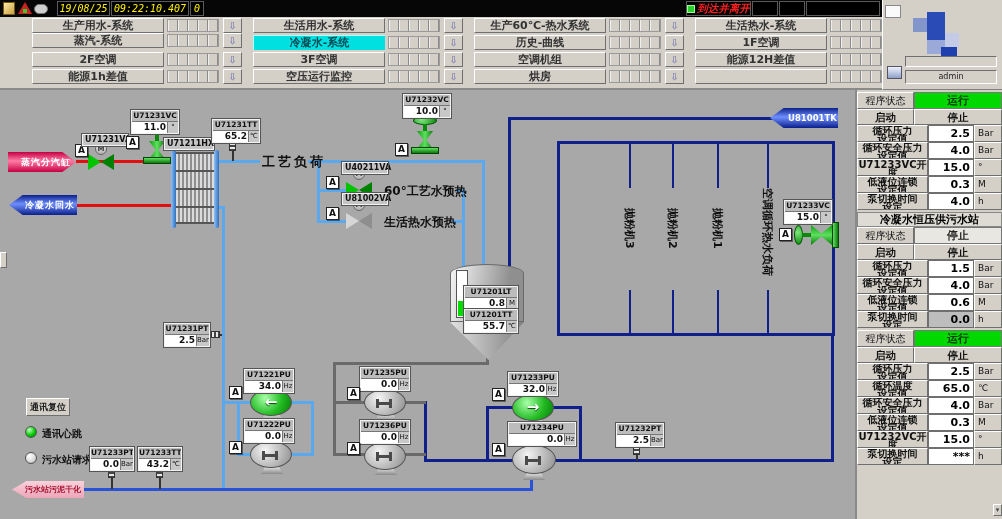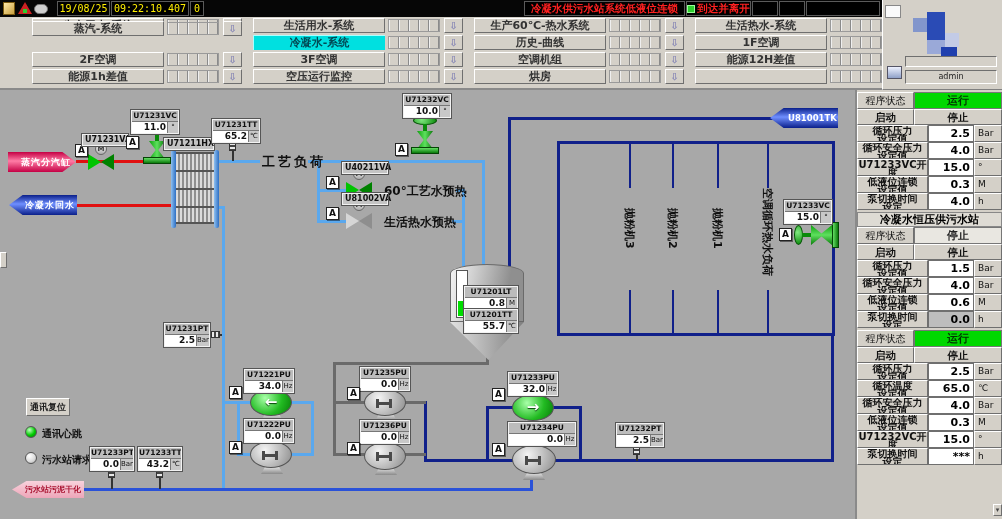--- a/index.html
+++ b/index.html
@@ -2,21 +2,21 @@
 <html><head>
 <meta charset="utf-8">
 <style>
   html,body{margin:0;padding:0;background:#666;}
   *{box-sizing:border-box;font-family:"DejaVu Sans",sans-serif;}
   .screen{position:relative;width:1002px;height:519px;background:#adadad;overflow:hidden;}
   .abs{position:absolute;}
   
   .topbar{position:absolute;left:0;top:0;width:885px;height:17px;background:#060606;}
   .tb-box{position:absolute;top:1px;height:15px;background:#000;border:1px solid #5a5a5a;color:#ffee00;
-          font-family:"DejaVu Sans Mono",monospace;font-size:10px;line-height:13px;text-align:center;}
+          font-family:"DejaVu Sans Mono",monospace;font-size:10px;line-height:13px;text-align:center;font-style:italic;}
   .alarm-text{color:#ff2020;font-weight:bold;font-size:10.5px;line-height:13px;font-family:"DejaVu Sans",sans-serif;}
   
   .raised{background:#d4d0c8;border-top:1px solid #ffffff;border-left:1px solid #ffffff;
           border-right:1px solid #6f6f6f;border-bottom:1px solid #6f6f6f;}
   .sunken{background:#d4d0c8;border-top:1px solid #6f6f6f;border-left:1px solid #6f6f6f;
           border-right:1px solid #ffffff;border-bottom:1px solid #ffffff;}
   
   .navarea{position:absolute;left:0;top:17px;width:885px;height:73px;background:#d4d0c8;border-bottom:2px solid #8a8a8a;}
   .nav-cell{position:absolute;width:221px;height:15px;margin-left:28px;}
   .nav-btn{position:absolute;left:4px;top:0;width:132px;height:15px;font-size:11px;line-height:13px;
@@ -138,23 +138,20 @@
 <div class="screen">
 
   <div class="topbar">
     <div class="abs" style="left:3px;top:2px;width:12px;height:13px;background:linear-gradient(135deg,#ffe9a8,#c8a040);border:1px solid #7a5a10;"></div>
     <div class="abs" style="left:18px;top:2px;width:0;height:0;border-left:7px solid transparent;border-right:7px solid transparent;border-bottom:12px solid #cc2222;"></div>
     <div class="abs" style="left:23px;top:9px;width:4px;height:4px;background:#2ecc2e;"></div>
     <div class="abs" style="left:34px;top:4px;width:14px;height:10px;border-radius:5px;background:#cfcfcf;border:1px solid #777;"></div>
     <div class="tb-box" style="left:57px;width:53px;">19/08/25</div>
     <div class="tb-box" style="left:111px;width:78px;">09:22:10.407</div>
     <div class="tb-box" style="left:190px;width:14px;">0</div>
-    <div class="tb-box" style="left:524px;width:161px;">
-      <span class="alarm-text">冷凝水供污水站系统低液位连锁</span>
-    </div>
     <div class="tb-box" style="left:686px;width:65px;">
       <span style="display:inline-block;width:8px;height:8px;background:#2ecc2e;border:1px solid #9f9;vertical-align:middle;margin-right:2px;"></span><span class="alarm-text">到达并离开</span>
     </div>
     <div class="tb-box" style="left:752px;width:26px;"></div>
     <div class="tb-box" style="left:779px;width:26px;"></div>
     <div class="tb-box" style="left:806px;width:74px;"></div>
   </div>
 
   <div class="navarea">
 
@@ -172,21 +169,21 @@
       <div class="nav-btn raised">生产60℃-热水系统</div>
       <div class="nav-seg"></div>
       <div class="nav-arrow raised">⇩</div>
     </div>
     <div class="nav-cell" style="left:663px;top:1px;">
       <div class="nav-btn raised">生活热水-系统</div>
       <div class="nav-seg"></div>
       <div class="nav-arrow raised">⇩</div>
     </div>
 
-    <div class="nav-cell" style="left:0;top:4px;padding-left:23px;">
+    <div class="nav-cell" style="left:0;top:16px;padding-left:23px;">
       <div class="nav-btn raised">蒸汽-系统</div>
       <div class="nav-seg"></div>
       <div class="nav-arrow raised">⇩</div>
     </div>
     <div class="nav-cell" style="left:221px;top:18px;">
       <div class="nav-btn active">冷凝水-系统</div>
       <div class="nav-seg"></div>
       <div class="nav-arrow raised">⇩</div>
     </div>
     <div class="nav-cell" style="left:442px;top:18px;">

